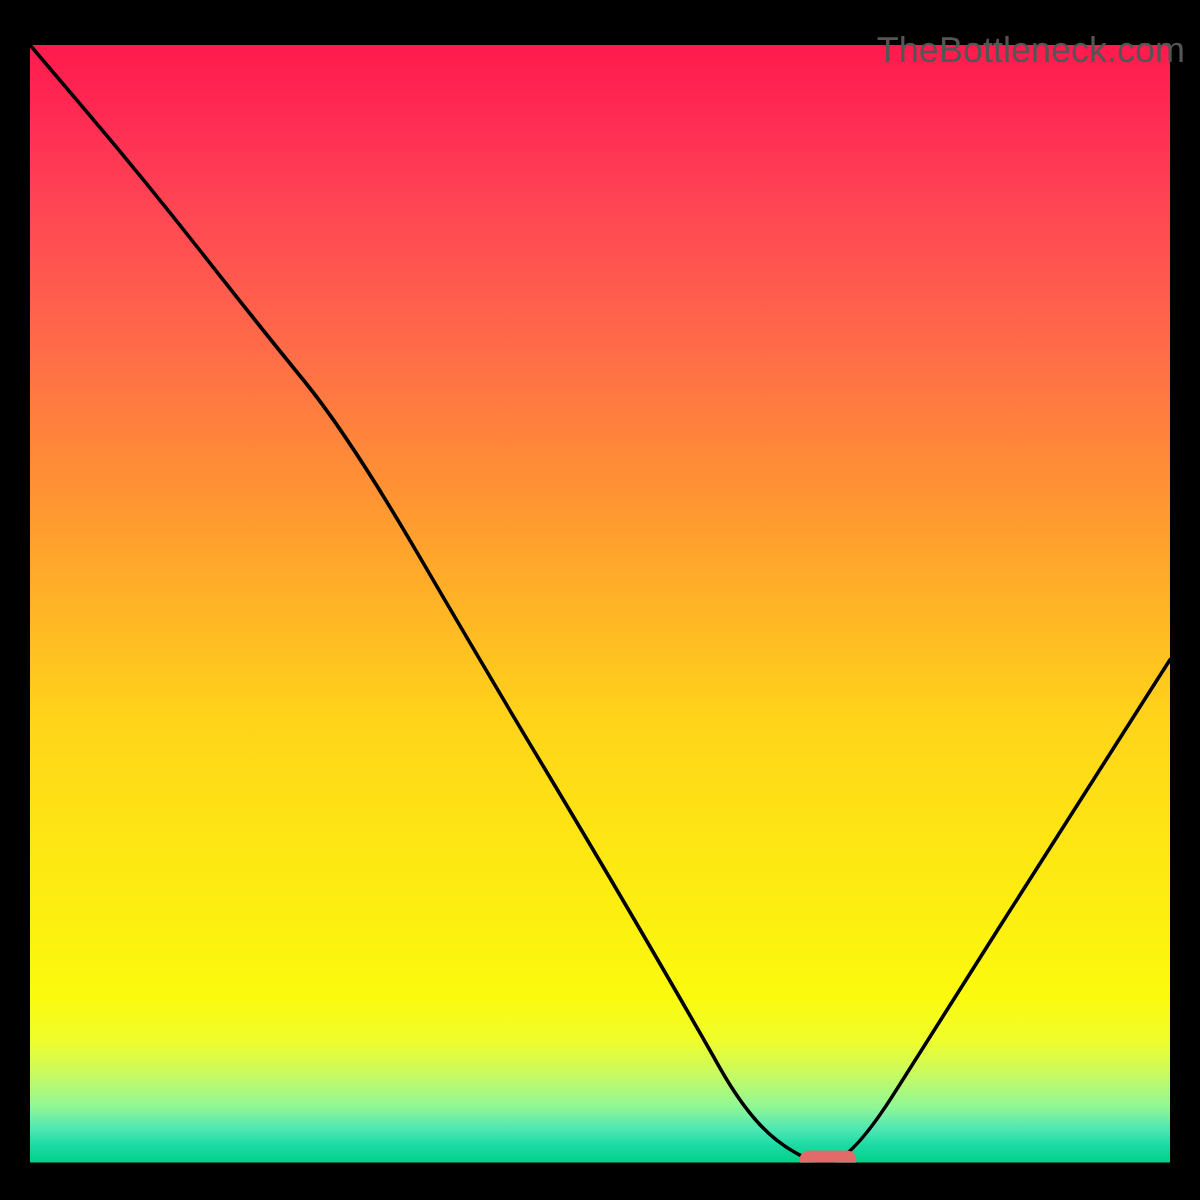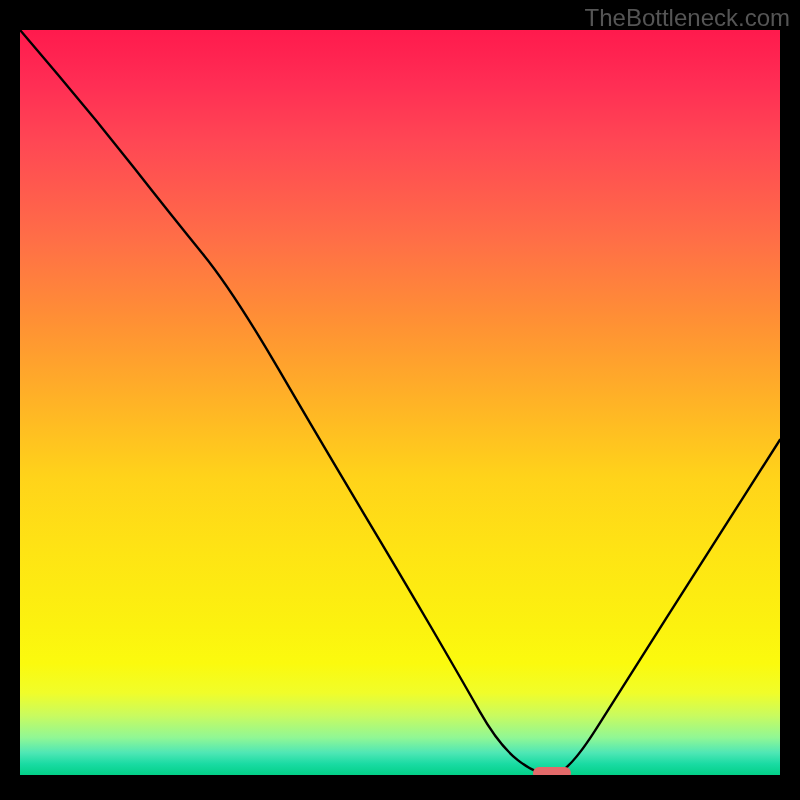--- a/index.html
+++ b/index.html
@@ -11,21 +11,21 @@
     font-family: Arial, Helvetica, sans-serif;
   }
   .chart-container {
     position: relative;
     width: 800px;
     height: 800px;
     background: #000000;
   }
   .watermark {
     position: absolute;
-    top: 4px;
+    top: 20px;
     right: 10px;
     z-index: 10;
     color: #555555;
     font-size: 24px;
     font-weight: 400;
     pointer-events: none;
   }
   .plot-area {
     position: absolute;
     left: 20px;

